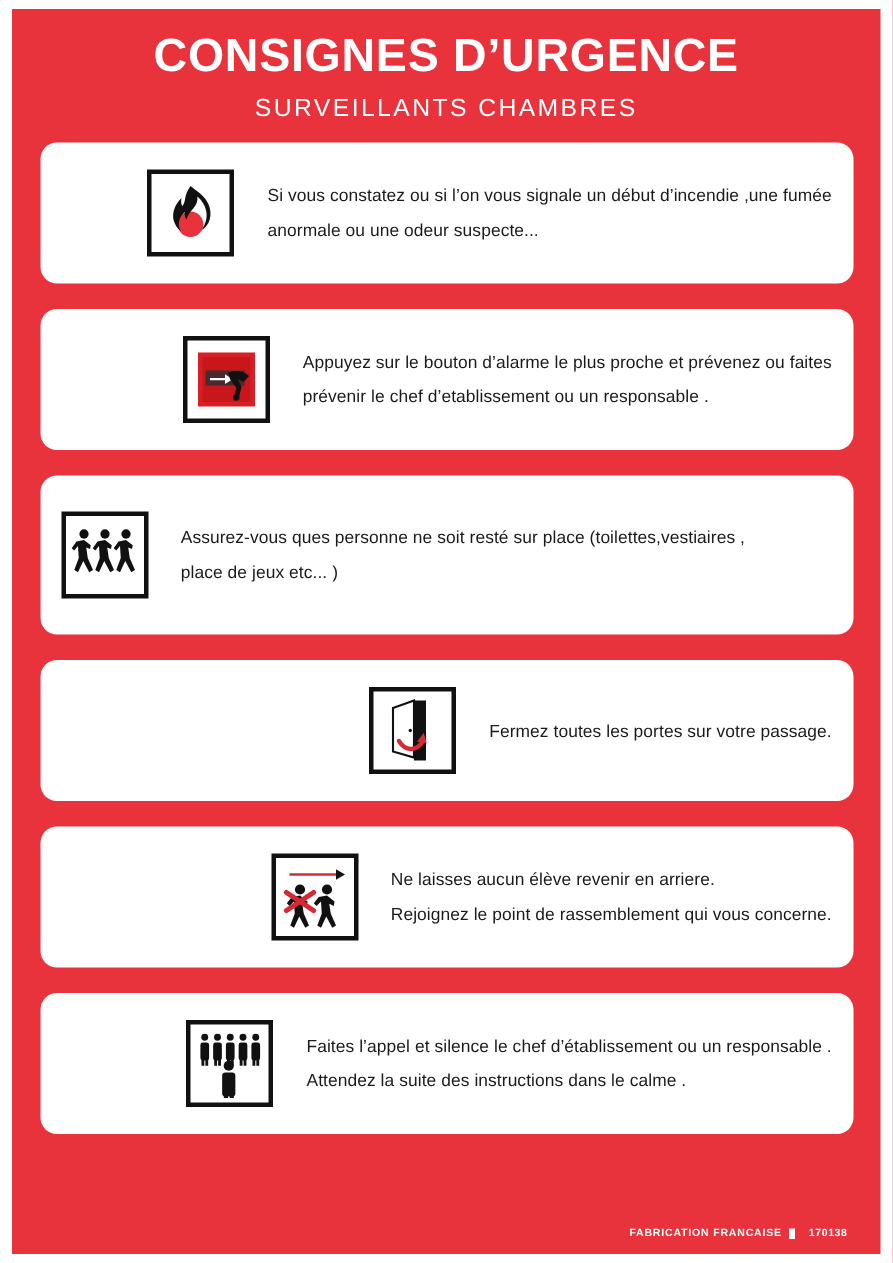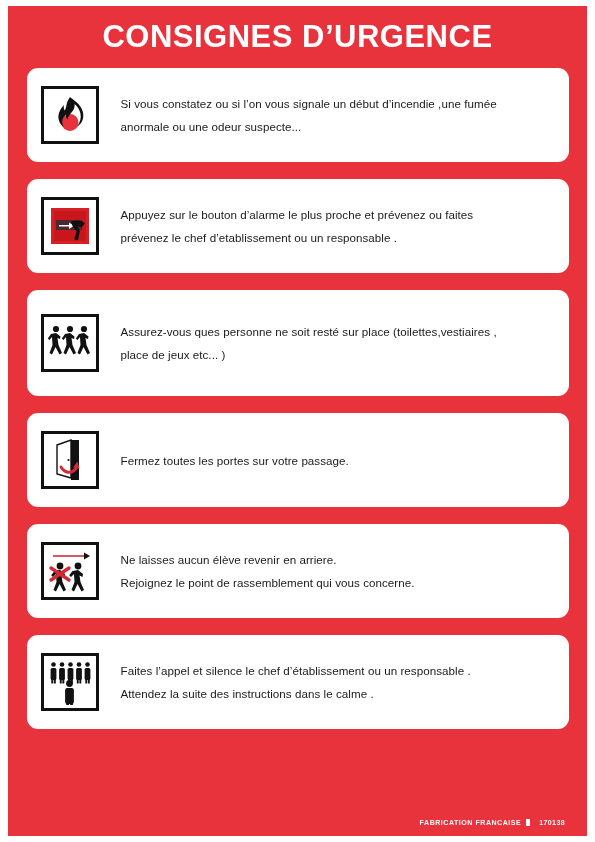--- a/index.html
+++ b/index.html
@@ -60,21 +60,21 @@
   .card {
     width: 542px;
     background: #ffffff;
     border-radius: 11px;
     display: flex;
     align-items: center;
     box-sizing: border-box;
     padding: 10px 14px 10px 13px;
     margin-bottom: 17px;
   }
-  .card-h2 { min-height: 94px; }
+  .card-h2 { min-height: 94px; justify-content: flex-end; }
   .card-h3 { min-height: 106px; }
 
   .icon-box {
     width: 58px;
     height: 58px;
     min-width: 58px;
     border: 3px solid #111111;
     background: #ffffff;
     box-sizing: border-box;
     display: flex;
@@ -123,20 +123,21 @@
     font-weight: bold;
   }
 </style>
 </head>
 <body>
 
 <div class="poster">
 
   <div class="header">
     <h1 class="title">CONSIGNES D’URGENCE</h1>
+    <div class="subtitle">SURVEILLANTS CHAMBRES</div>
   </div>
 
   <div class="cards">
 
     <div class="card card-h2">
       <div class="icon-box">
         <svg width="44" height="44" viewBox="0 0 44 44">
           <circle cx="22" cy="29.5" r="8.5" fill="#E8323C"></circle>
           <path d="M22 4 C17 11 19.5 14 16.5 17.5 C15.5 15.5 15.7 13.5 16 12 C11.5 16.5 9.5 22 10.8 27 C11.6 30.2 13.6 32.6 15.6 34 C14.2 31.6 13.8 29.2 14.6 26.6 C15.3 24.4 16.8 22.7 18.2 21.4 C17.9 23.4 18.3 25.1 19.3 26.3 C20.2 23.3 21.9 21.3 23.7 19.2 C25.7 16.9 27 14.2 26.6 11 C29.6 13.6 31.6 16.8 32.4 20.3 C33.4 24.8 32.2 29.6 29 33.6 C31.8 32.2 34 29.4 34.9 26 C36.6 19.6 33.4 13.4 28.8 9.4 C26.4 7.3 23.8 5.6 22 4 Z" fill="#111111"></path>
         </svg>
@@ -153,21 +154,21 @@
           <rect x="4" y="5" width="38" height="36" fill="#D81F26"></rect>
           <rect x="7" y="8" width="32" height="30" fill="#C8161D"></rect>
           <rect x="9" y="17" width="26" height="10" fill="#4A2A2E"></rect>
           <path d="M12 22 L22 22 L22 19.5 L27 22.8 L22 26 L22 23.5 L12 23.5 Z" fill="#FFFFFF"></path>
           <path d="M24 18.5 C27 17.2 31 16.8 35.5 18.6 L38 20.6 L34.5 24.5 L30.5 22.8 L33 28 L31.5 34 L28 34.5 L29.5 28.5 L25.5 23 Z" fill="#111111"></path>
           <circle cx="29.5" cy="35" r="2.2" fill="#111111"></circle>
         </svg>
       </div>
       <div class="card-text">
         <span class="line">Appuyez sur le bouton d’alarme le plus  proche et prévenez ou faites</span>
-        <span class="line">prévenez le chef d’etablissement  ou un responsable .</span>
+        <span class="line">prévenir le chef d’etablissement  ou un responsable .</span>
       </div>
     </div>
 
     <div class="card card-h3">
       <div class="icon-box">
         <svg width="46" height="40" viewBox="0 0 46 40">
           <g fill="#111111">
             <circle cx="9" cy="6" r="3.1"></circle>
             <path d="M9 10 L13.5 13.5 L13 16 L10.5 15 L11.5 22 L15 30 L12.5 31.5 L8.5 24 L5 31.5 L2.5 30 L5.5 22 L5 14 L2.5 17 L0.8 15.5 L4 11 Z"></path>
             <circle cx="23" cy="6" r="3.1"></circle>

